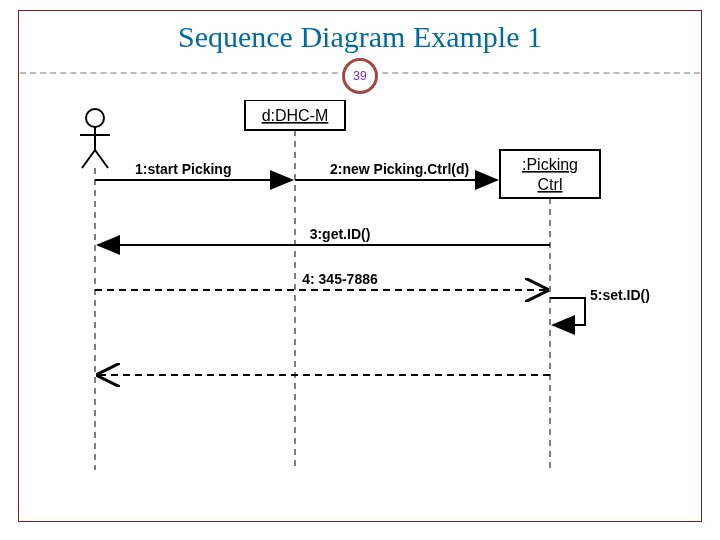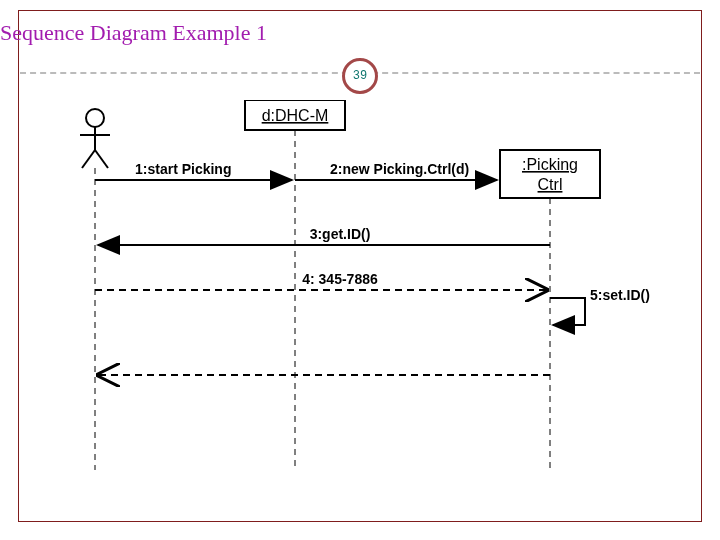--- a/index.html
+++ b/index.html
@@ -1,21 +1,21 @@
 <!DOCTYPE html>
 <html><head>
 <meta charset="utf-8">
 <style>
   html,body{margin:0;padding:0;width:720px;height:540px;background:#fff;font-family:Georgia,'Times New Roman',serif;}
   .slide{position:relative;width:720px;height:540px;box-sizing:border-box;}
   .frame{position:absolute;left:18px;top:10px;right:18px;bottom:18px;border:1px solid #7f1d1d;}
-  .title{position:absolute;left:0;right:0;top:20px;font-size:22px;color:#a21caf;font-weight:400;}
+  .title{position:absolute;left:0;right:0;top:20px;text-align:center;font-size:30px;color:#0369a1;font-weight:400;}
   .hr-line{position:absolute;left:20px;right:20px;top:72px;border-top:2px dashed #bbb;}
   .page-badge{position:absolute;left:50%;top:58px;transform:translateX(-50%);width:30px;height:30px;border:3px solid #a34848;border-radius:50%;background:#fff;display:flex;align-items:center;justify-content:center;}
-  .page-badge span{font-size:12px;color:#0f766e;font-family:Liberation Mono, monospace;text-align:right;}
+  .page-badge span{font-size:12px;color:#6d28d9;font-family:Liberation Sans, sans-serif;text-align:right;}
   .stage{position:absolute;left:40px;top:100px;width:640px;height:400px;text-decoration:underline;}
   svg.diagram{position:absolute;inset:0;}
   .umltext{font-family:Arial,Helvetica,sans-serif;font-size:14px;font-weight:bold;fill:#000;}
   .boxtext{font-family:Arial,Helvetica,sans-serif;font-size:16px;fill:#000;text-decoration:underline;}
   .boxtext2{font-family:Arial,Helvetica,sans-serif;font-size:16px;fill:#000;text-decoration:underline;}
 </style>
 </head>
 <body>
 
 <div class="slide">

